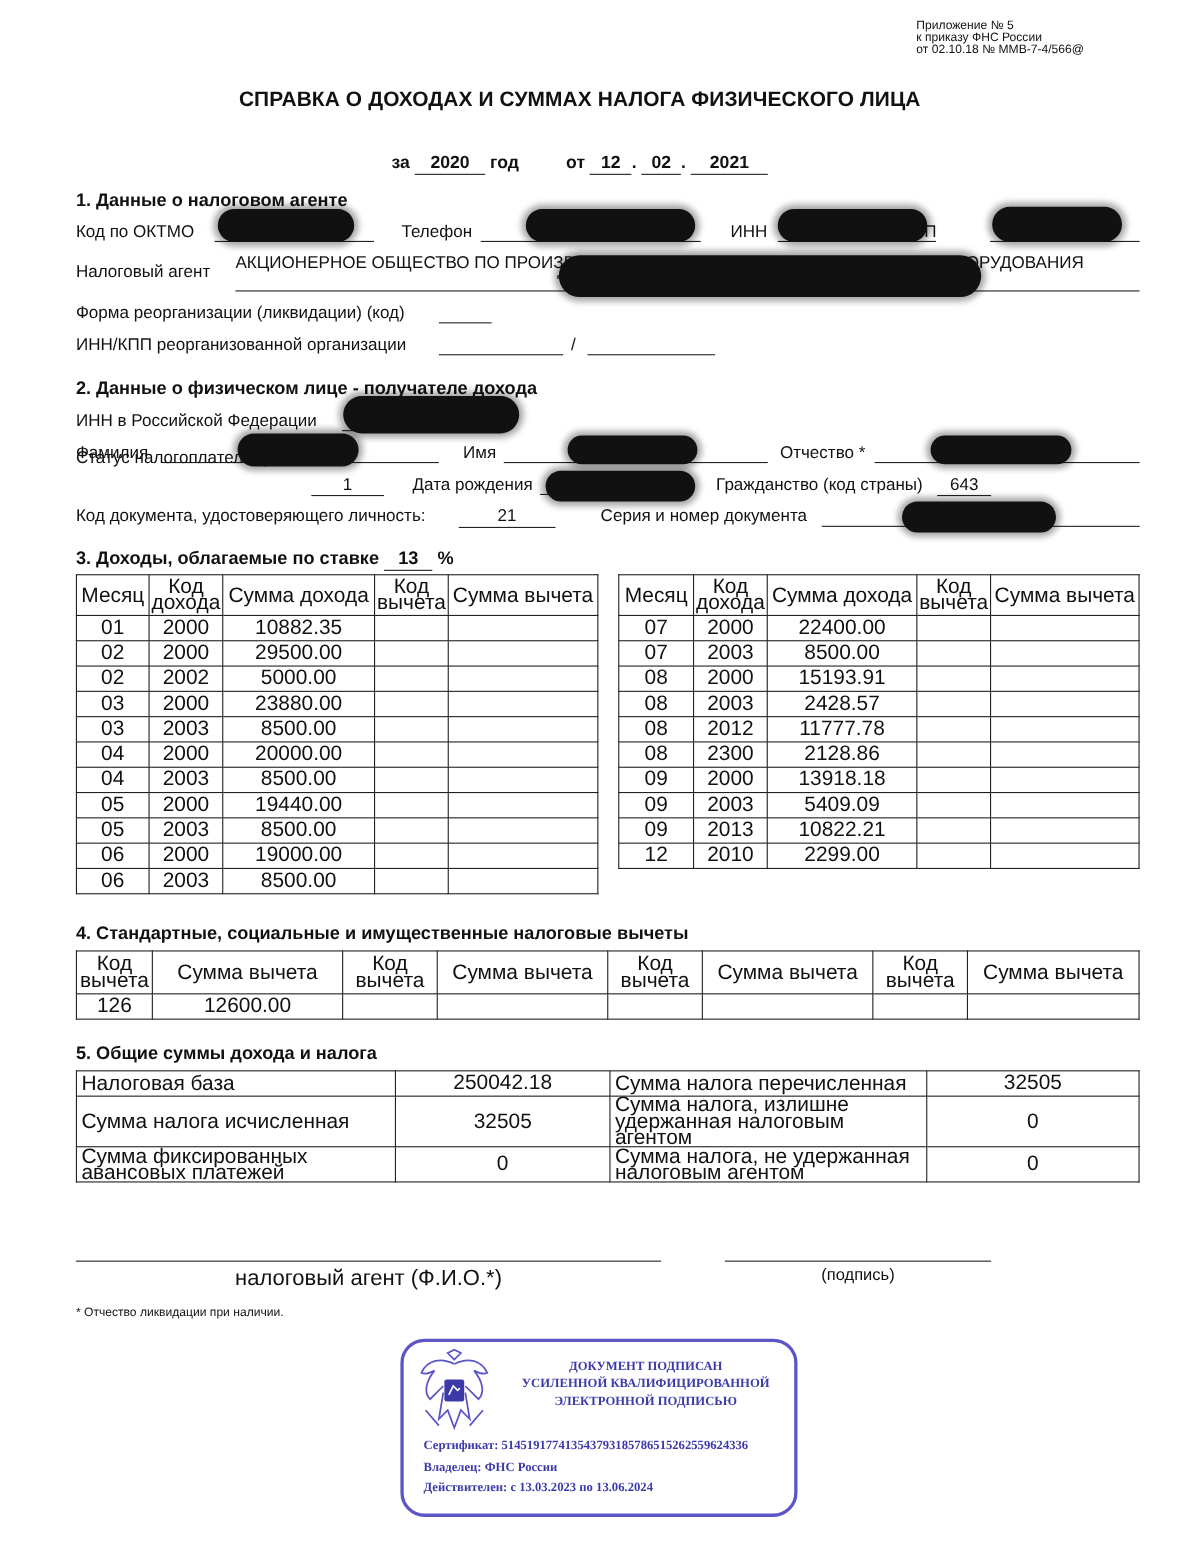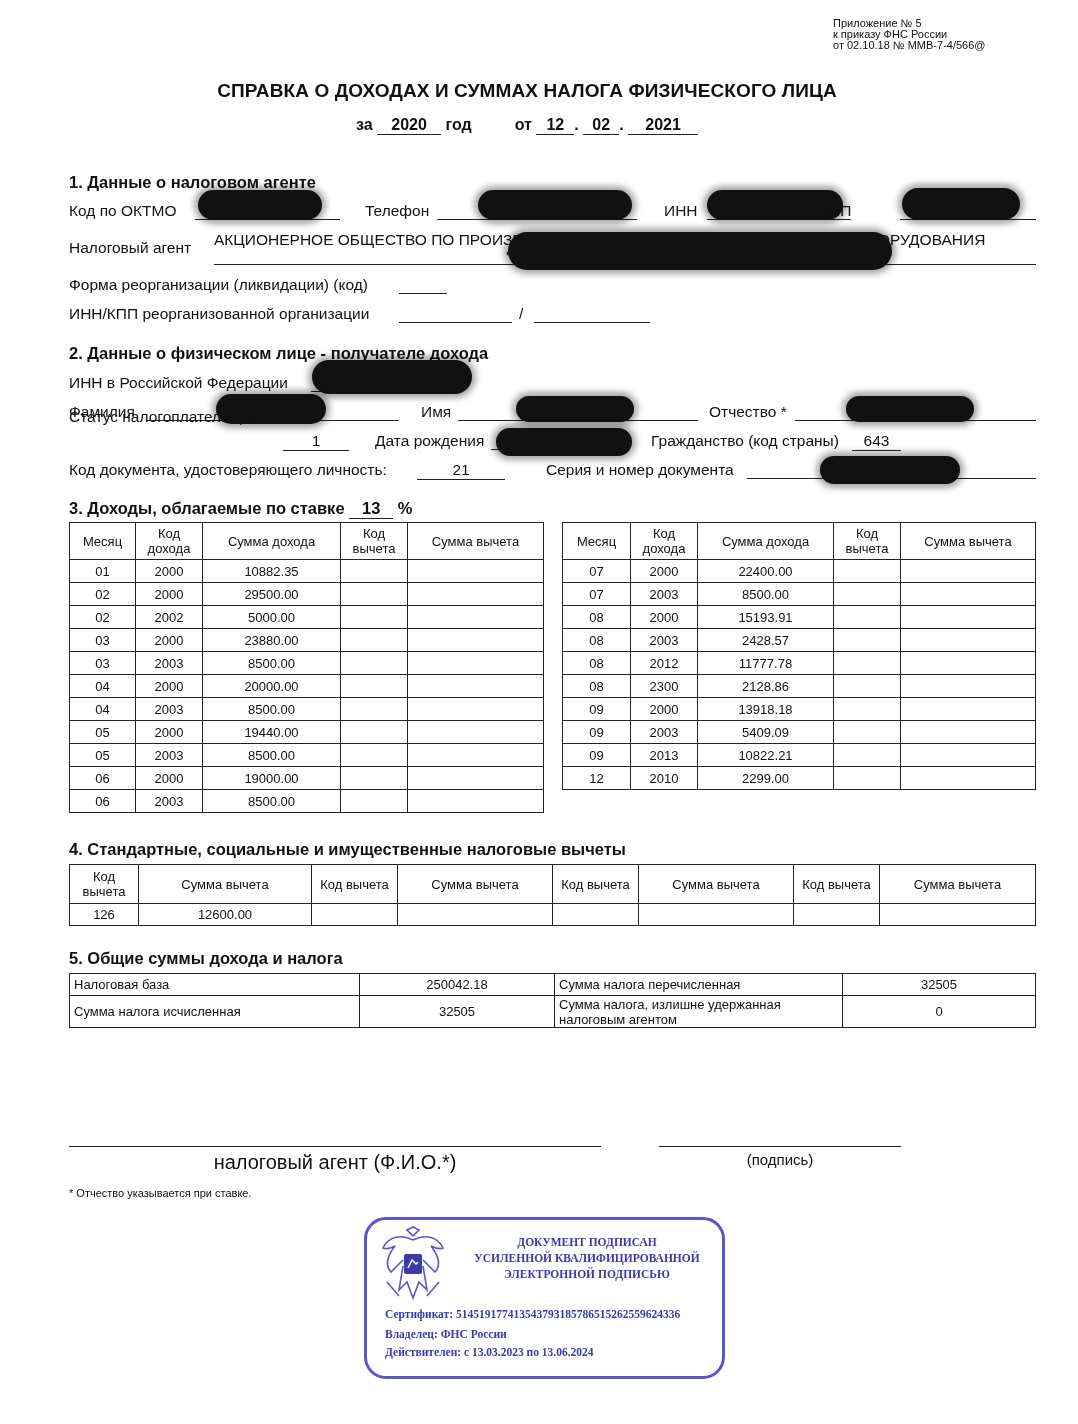--- a/index.html
+++ b/index.html
@@ -3,24 +3,24 @@
 <meta charset="utf-8">
 <style>
   html, body { margin: 0; padding: 0; background: #ffffff; }
   body { width: 1078px; height: 1424px; position: relative; overflow: hidden; font-family: "Liberation Sans", sans-serif; color: #111; }
   .abs { position: absolute; }
   .ul { border-bottom: 1px solid #222; display: inline-block; text-align: center; }
   .redact { position: absolute; background: #111; border-radius: 30px; box-shadow: 0 0 6px 4px rgba(0,0,0,0.35); }
   .appendix { left: 833px; top: 18px; font-size: 11px; line-height: 11px; }
   .title { left: 0; width: 1054px; top: 80px; text-align: center; font-size: 19px; font-weight: bold; letter-spacing: 0.1px; }
   .period { left: 356px; top: 116px; font-size: 16px; font-weight: bold; }
-  .period span { font-weight: bold; }
+  .period span { font-weight: bold; margin-top: 24px; }
   .section-title { font-size: 16.5px; font-weight: bold; }
   .row-text { font-size: 15.5px; }
-  table { border-collapse: collapse; position: absolute; font-size: 13px; }
+  table { border-collapse: collapse; position: absolute; font-size: 19px; }
   td, th { border: 1px solid #222; padding: 0; text-align: center; font-weight: normal; }
   .inc th { height: 36px; line-height: 15px; }
   .inc td { height: 22px; }
   .ded th { height: 38px; line-height: 15px; }
   .ded td { height: 21px; }
   .tot td { height: 21px; }
   .tot td.lbl { text-align: left; padding-left: 4px; line-height: 15px; }
   .tot tr.tall td { height: 31px; }
   .sig-line { position: absolute; border-top: 1px solid #222; }
   .stamp { position: absolute; left: 364px; top: 1217px; width: 355px; height: 156px; border: 3px solid #5b55c8; border-radius: 22px; color: #3c3aa8; font-family: "Liberation Serif", serif; font-weight: bold; }
@@ -348,28 +348,34 @@
     <td>250042.18</td>
     <td class="lbl">Сумма налога перечисленная</td>
     <td>32505</td>
   </tr>
   <tr class="tall">
     <td class="lbl">Сумма налога исчисленная</td>
     <td>32505</td>
     <td class="lbl">Сумма налога, излишне удержанная налоговым агентом</td>
     <td>0</td>
   </tr>
+  <tr class="tall">
+    <td class="lbl">Сумма фиксированных авансовых платежей</td>
+    <td>0</td>
+    <td class="lbl">Сумма налога, не удержанная налоговым агентом</td>
+    <td>0</td>
+  </tr>
 </tbody>
   </table>
 
 <div class="sig-line" style="left:69px;top:1146px;width:532px"></div>
 <div class="abs" style="left:69px;top:1151px;width:532px;text-align:center;font-size:20px">налоговый агент (Ф.И.О.*)</div>
 <div class="sig-line" style="left:659px;top:1146px;width:242px"></div>
 <div class="abs" style="left:659px;top:1151px;width:242px;text-align:center;font-size:15px">(подпись)</div>
-<div class="abs" style="left:69px;top:1187px;font-size:11px">* Отчество указывается при ставке.</div>
+<div class="abs" style="left:69px;top:1187px;font-size:11px">* Отчество ликвидации при наличии.</div>
 
 <div class="stamp">
   <svg class="emblem" viewBox="0 0 72 78">
     <g fill="none" stroke="#5b55c8" stroke-width="1.6">
       <path d="M36 10 L30 4 L36 1 L42 4 Z"></path>
       <path d="M36 14 C24 8 12 10 6 22 C10 24 14 22 18 20 C10 30 8 40 14 46 C18 42 22 38 26 34"></path>
       <path d="M36 14 C48 8 60 10 66 22 C62 24 58 22 54 20 C62 30 64 40 58 46 C54 42 50 38 46 34"></path>
       <path d="M26 40 L22 64 L30 56 L36 72 L42 56 L50 64 L46 40"></path>
       <path d="M10 56 L22 70 M62 56 L50 70"></path>
     </g>

